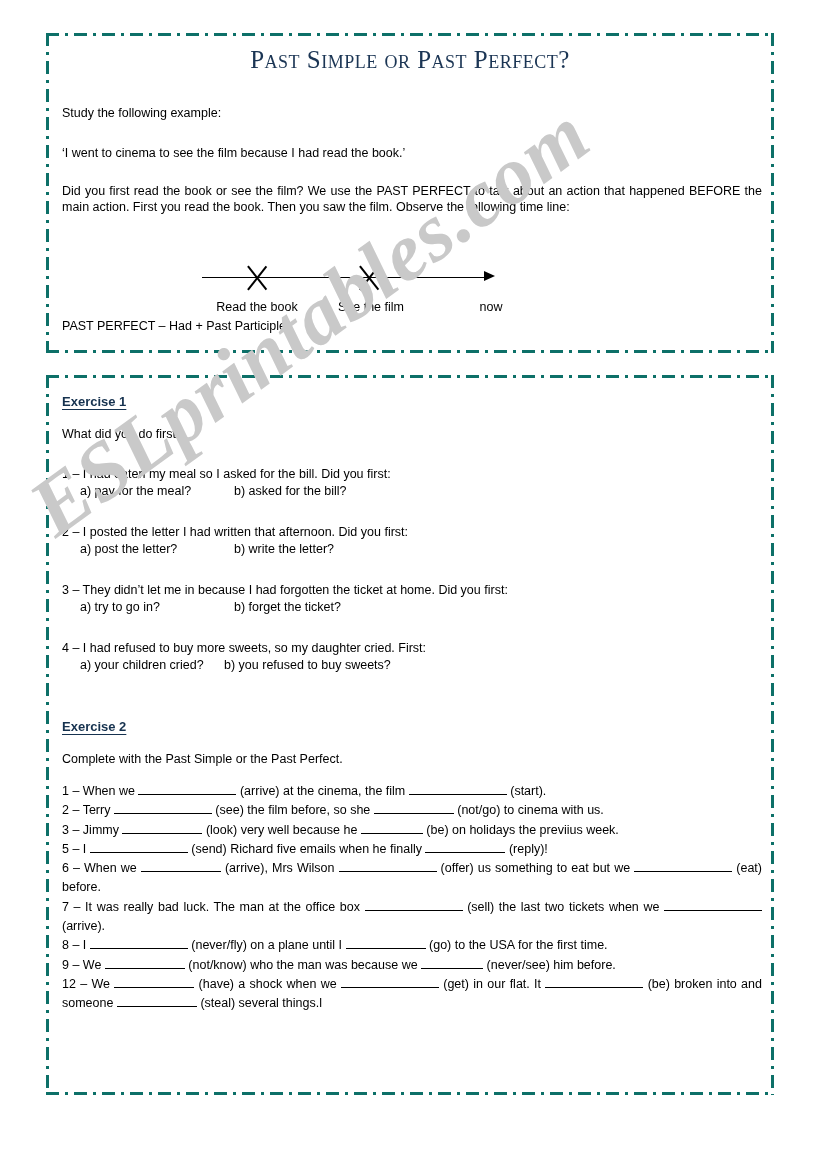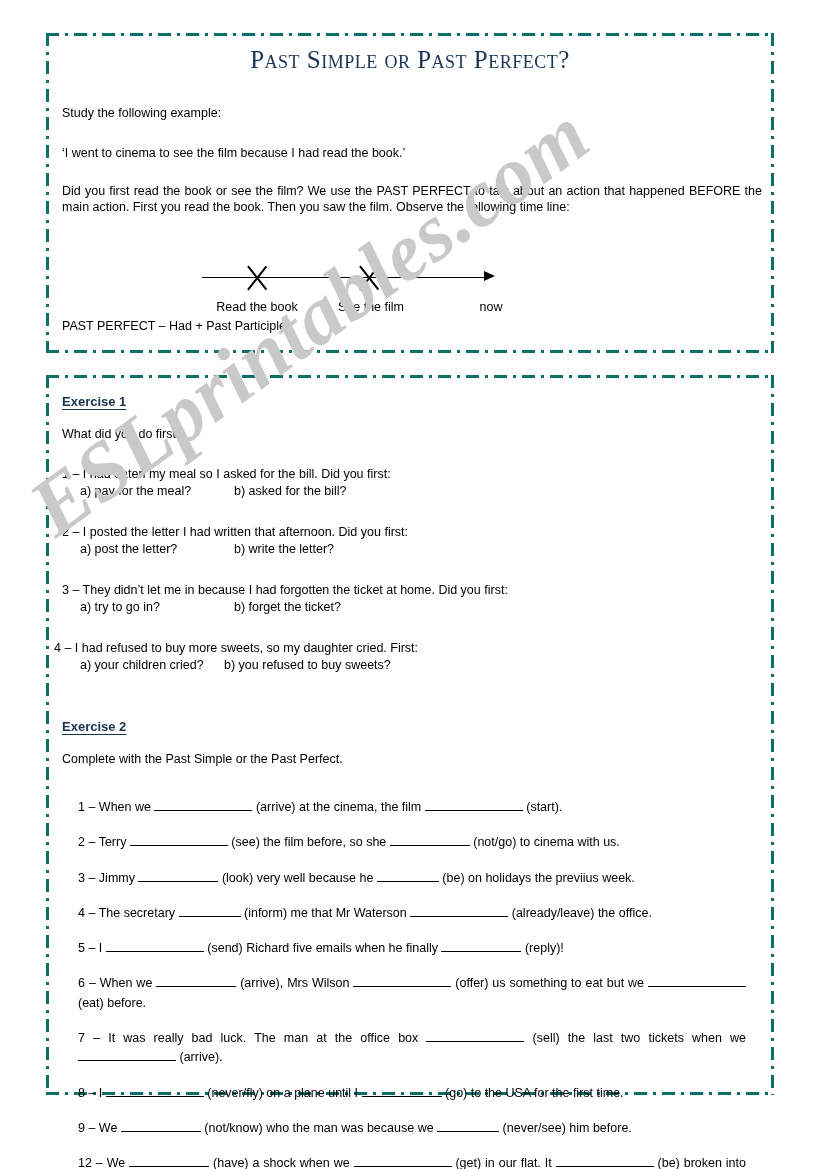--- a/index.html
+++ b/index.html
@@ -111,21 +111,21 @@
   .gap-list {
     position: absolute;
     left: 16px;
     top: 407px;
     width: 700px;
     font-size: 12.5px;
     line-height: 19.3px;
     color: #000;
     text-align: justify;
   }
-  .gap-list p { margin: 16px; padding: 0; }
+  .gap-list p { margin: 0; padding: 0; }
   .blank { display: inline-block; border-bottom: 1px solid #000; height: 12px; vertical-align: baseline; }
   .b-sm  { width: 62px; }
   .b-md  { width: 80px; }
   .b-lg  { width: 98px; }
 
   
   .timeline { position: absolute; left: 150px; top: 212px; width: 330px; height: 70px; }
   .tl-axis {
     position: absolute; left: 6px; top: 32px; width: 286px; height: 0;
     border-top: 1.6px solid #000;
@@ -203,35 +203,34 @@
       <span class="opt-a">a) post the letter?</span>
       <span class="opt-b">b) write the letter?</span>
     </div>
 
     <div class="qline" style="left:16px; top:207px;">3 – They didn’t let me in because I had forgotten the ticket at home. Did you first:</div>
     <div class="opt-row" style="left:16px; top:225px; width:440px;">
       <span class="opt-a">a) try to go in?</span>
       <span class="opt-b">b) forget the ticket?</span>
     </div>
 
-    <div class="qline" style="left:8px; top:265px;">4 – I had refused to buy more sweets, so my daughter cried. First:</div>
+    <div class="qline" style="left:16px; top:265px;">4 – I had refused to buy more sweets, so my daughter cried. First:</div>
     <div class="opt-row" style="left:16px; top:283px; width:440px;">
       <span class="opt-a">a) your children cried?</span>
       <span class="opt-b" style="left:162px;">b) you refused to buy sweets?</span>
     </div>
 
     <div class="ex-head" style="left:16px; top:338px;">Exercise 2</div>
 
     <div class="para" style="left:16px; top:376px;">Complete with the Past Simple or the Past Perfect.</div>
 
     <div class="gap-list" id="gap-list">
         <p><span>1 – </span><span>When we </span><span class="blank b-lg"></span> <span>(arrive) at the cinema, the film </span><span class="blank b-lg"></span> <span>(start). </span></p>
         <p><span>2 – </span><span>Terry </span><span class="blank b-lg"></span> <span>(see) the film before, so she </span><span class="blank b-md"></span> <span>(not/go) to cinema with us. </span></p>
         <p><span>3 – </span><span>Jimmy </span><span class="blank b-md"></span> <span>(look) very well because he </span><span class="blank b-sm"></span> <span>(be) on holidays the previius week. </span></p>
-        <p><span>4 – </span><span>The secretary </span><span class="blank b-sm"></span> <span>(inform) me that Mr Waterson </span><span class="blank b-lg"></span> <span>(already/leave) the office. </span></p>
         <p><span>5 – </span><span>I </span><span class="blank b-lg"></span> <span>(send) Richard five emails when he finally </span><span class="blank b-md"></span> <span>(reply)! </span></p>
         <p class="wrap"><span>6 – </span><span>When we </span><span class="blank b-md"></span> <span>(arrive), Mrs Wilson </span><span class="blank b-lg"></span> <span>(offer) us something to eat but we </span><span class="blank b-lg"></span> <span>(eat) before. </span></p>
         <p class="wrap"><span>7 – </span><span>It was really bad luck. The man at the office box </span><span class="blank b-lg"></span> <span>(sell) the last two tickets when we </span><span class="blank b-lg"></span> <span>(arrive). </span></p>
         <p><span>8 – </span><span>I </span><span class="blank b-lg"></span> <span>(never/fly) on a plane until I </span><span class="blank b-md"></span> <span>(go) to the USA for the first time. </span></p>
         <p><span>9 – </span><span>We </span><span class="blank b-md"></span> <span>(not/know) who the man was because we </span><span class="blank b-sm"></span> <span>(never/see) him before. </span></p>
         <p class="wrap"><span>12 – </span><span>We </span><span class="blank b-md"></span> <span>(have) a shock when we </span><span class="blank b-lg"></span> <span>(get) in our flat. It </span><span class="blank b-lg"></span> <span>(be) broken into and someone </span><span class="blank b-md"></span> <span>(steal) several things.l </span></p>
       </div>
 
   </div>
 </div>

